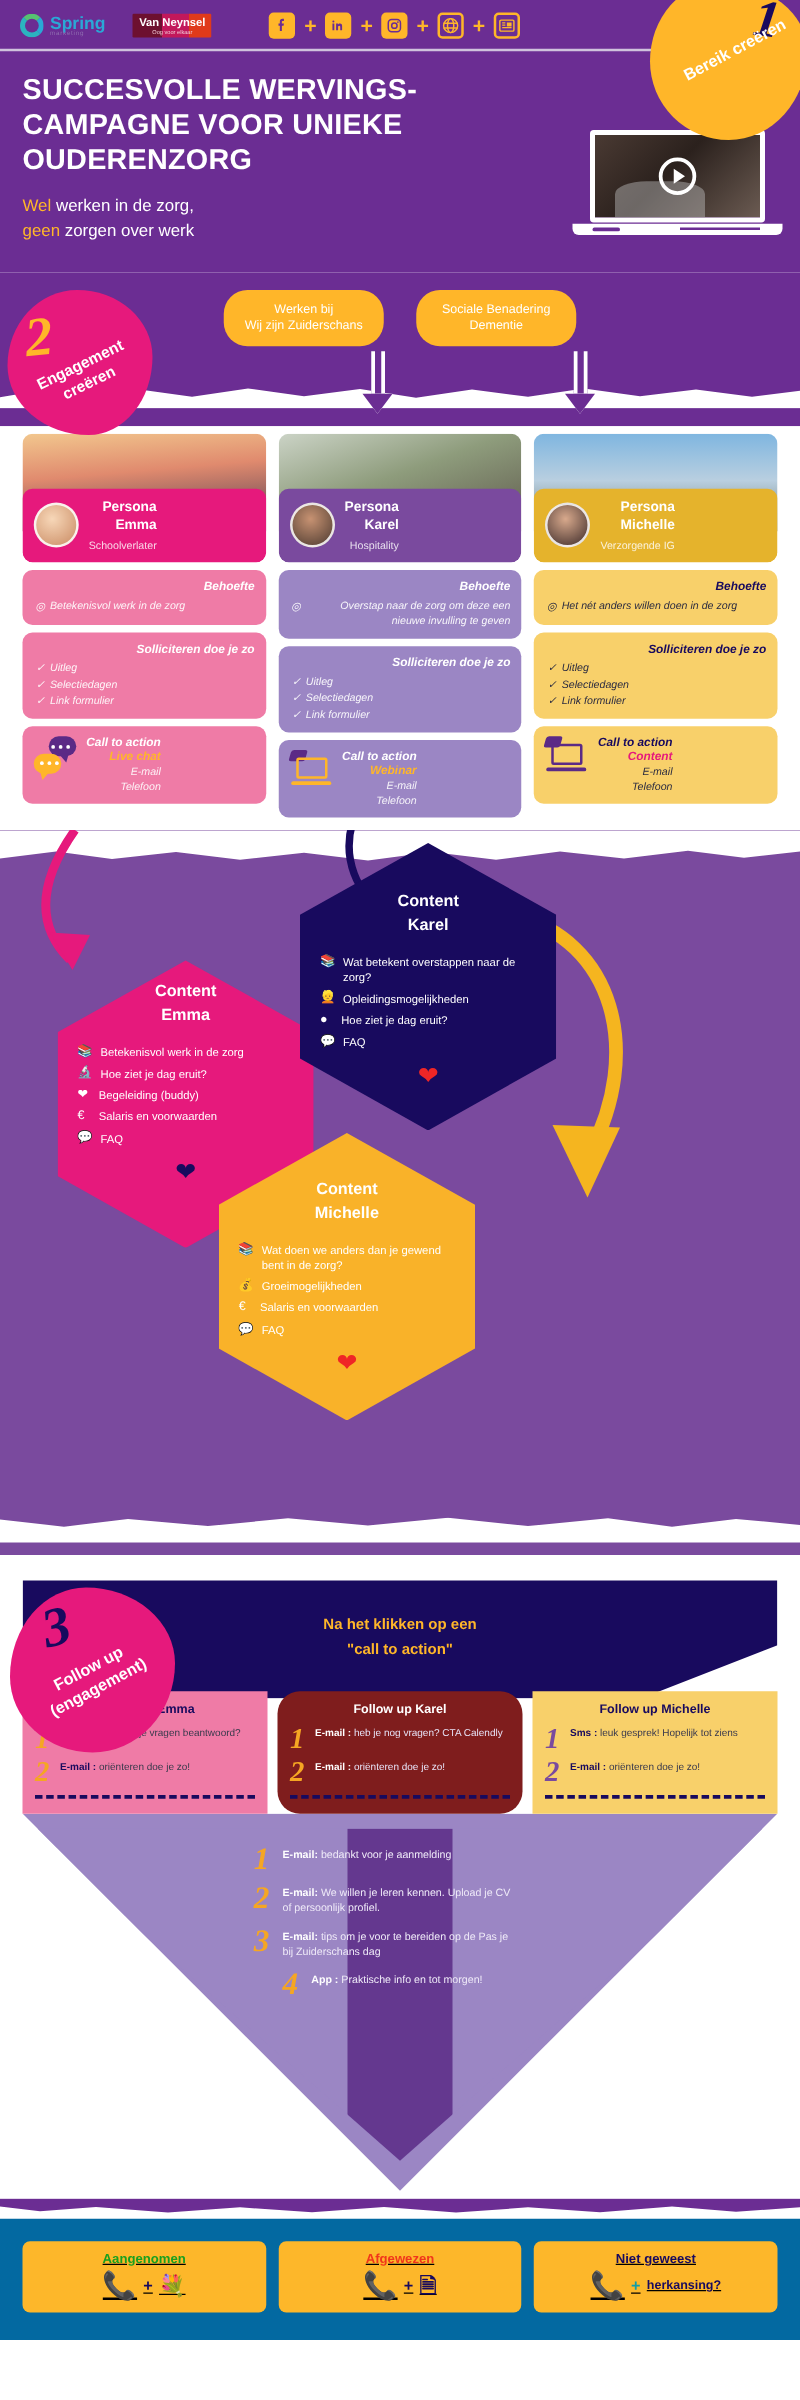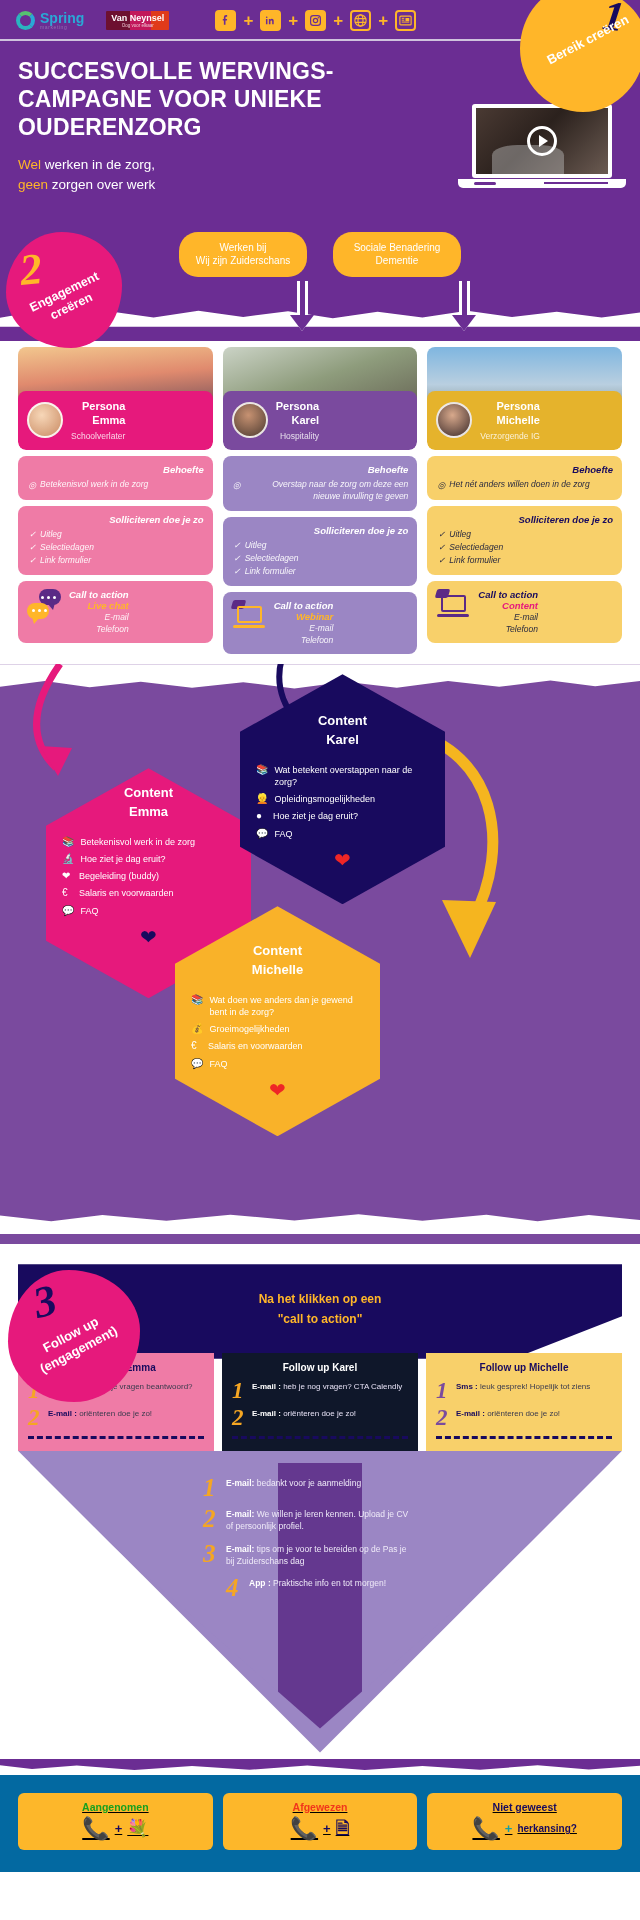--- a/index.html
+++ b/index.html
@@ -272,21 +272,21 @@
   }
   .funnelhead {
     margin:20px 18px 0 18px; background:#180a5e; color:#ffb629;
     clip-path: polygon(0 0, 100% 0, 100% 55%, 82% 100%, 18% 100%, 0 55%);
     padding:26px 12px 30px 12px; text-align:center;
     font-weight:bold;font-size:12px;line-height:1.6; position:relative;
   }
   .fu-cards { display:flex; gap:8px; padding:0 18px; margin-top:-6px; position:relative; z-index:4;}
   .fucard { flex:1; padding:9px 10px 12px 10px; min-width:0; }
   .fu-emma { background:#ef7ba6; }
-  .fu-karel{ background:#0f172a; }
+  .fu-karel{ background:#7f1d1d;border-radius:18px; }
   .fu-mich { background:#f8d06a; }
   .fu-ttl { font-weight:bold;font-size:10px;text-align:center;margin-bottom:8px;}
   .fu-emma .fu-ttl { color:#180a5e;} .fu-karel .fu-ttl{color:#fff;} .fu-mich .fu-ttl{color:#180a5e;}
   .fu-item { display:flex;gap:6px;margin-bottom:8px;align-items:flex-start;}
   .fu-n { font-size:23px;font-weight:bold;color:#f5a623;line-height:.85;flex:0 0 14px;font-family:"Liberation Serif",serif;font-style:italic;}
   .fu-mich .fu-n { color:#7a4a9e; }
   .fu-tx { font-size:8px;line-height:1.4;}
   .fu-emma .fu-tx,.fu-mich .fu-tx { color:#3a3a4d;} .fu-karel .fu-tx{color:#e6e1f5;}
   .fu-tx b { color:#180a5e; } .fu-karel .fu-tx b { color:#fff; }
 

